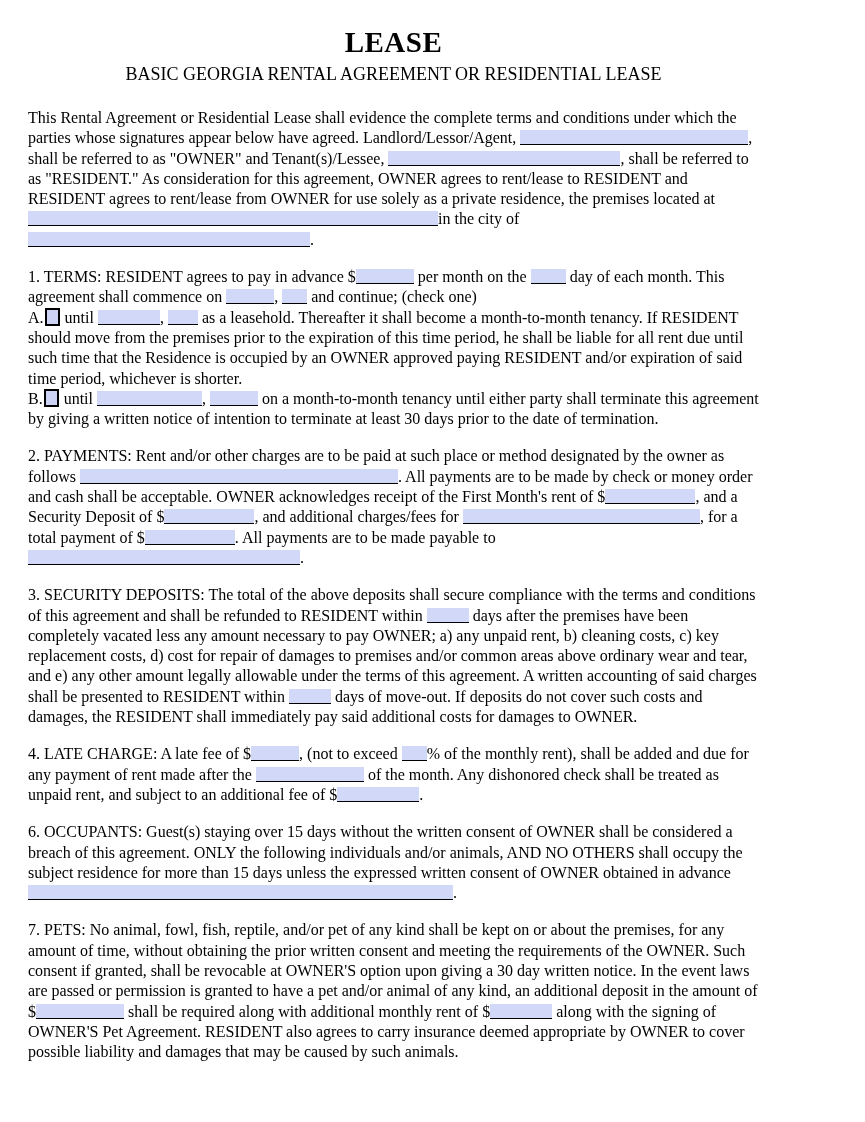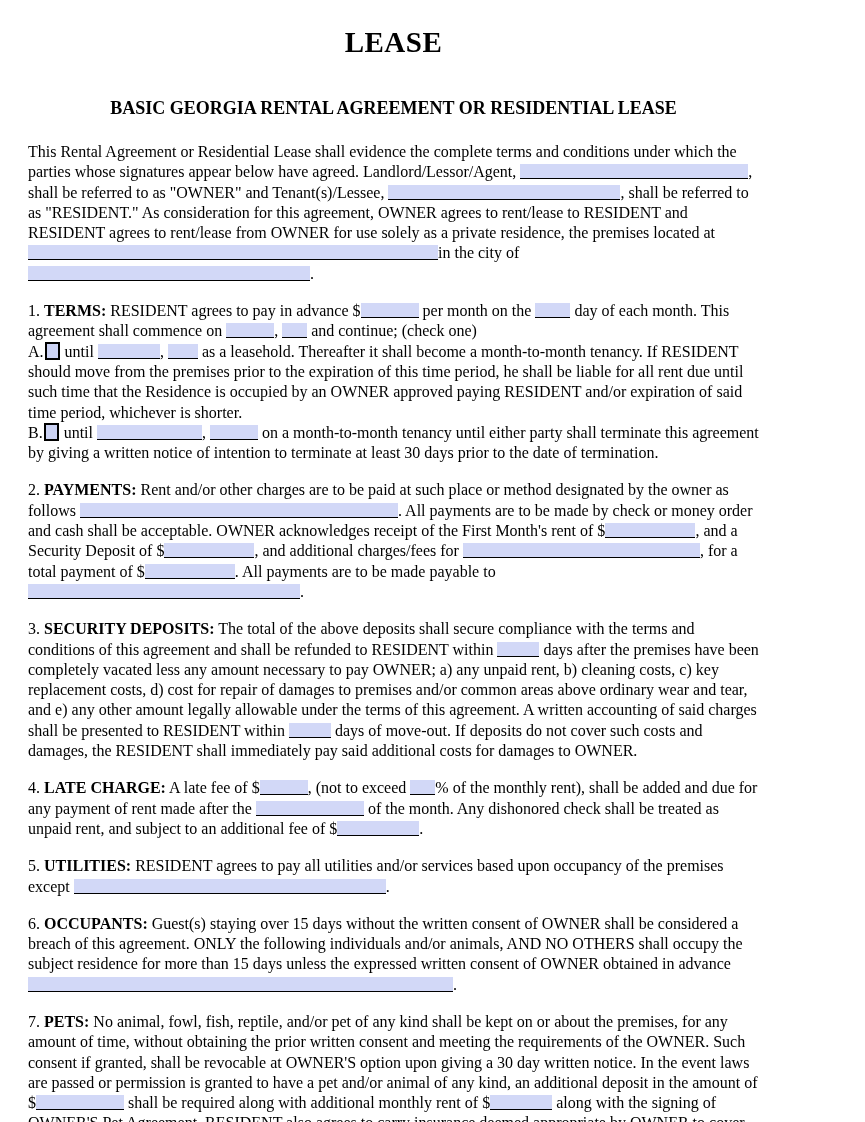--- a/index.html
+++ b/index.html
@@ -23,36 +23,36 @@
   }
   .doc-title {
     margin: 0;
     text-align: center;
     font-size: 29px;
     font-weight: bold;
     line-height: 32px;
     letter-spacing: 0.5px;
   }
   .doc-subtitle {
-    margin: 40px 0 0 0;
+    margin: 6px 0 0 0;
     text-align: center;
     font-size: 18px;
-    font-weight: bold;
+    font-weight: normal;
     line-height: 20px;
   }
   .content {
     margin-top: 24px;
   }
   p.para {
     margin: 0 0 17px 0;
     font-size: 16px;
     line-height: 20.3px;
     text-align: left;
   }
-  .bold { font-weight: bold; }
+  .bold { font-weight: normal; }
   .field {
     display: inline-block;
     height: 14px;
     background: #d2d8f7;
     border-bottom: 1.6px solid #000000;
     vertical-align: -2px;
   }
   .checkbox {
     display: inline-block;
     width: 11px;
@@ -74,17 +74,16 @@
 
 <div class="page">
   <h1 class="doc-title">LEASE</h1>
   <h2 class="doc-subtitle">BASIC GEORGIA RENTAL AGREEMENT OR RESIDENTIAL LEASE</h2>
   <div class="content">
       <p class="para"><span class="run">This Rental Agreement or Residential Lease shall evidence the complete terms and conditions under which the parties whose signatures appear below have agreed. Landlord/Lessor/Agent, </span><span class="field" style="width: 228px;"></span><span class="run">, shall be referred to as "OWNER" and Tenant(s)/Lessee, </span><span class="field" style="width: 232px;"></span><span class="run">, shall be referred to as "RESIDENT." As consideration for this agreement, OWNER agrees to rent/lease to RESIDENT and RESIDENT agrees to rent/lease from OWNER for use solely as a private residence, the premises located at </span><span class="field" style="width: 410px;"></span><span class="run">in the city of </span><span class="field" style="width: 282px;"></span><span class="run">.</span></p>
       <p class="para"><span class="run">1. </span><span class="bold">TERMS:</span><span class="run"> RESIDENT agrees to pay in advance $</span><span class="field" style="width: 58px;"></span><span class="run"> per month on the </span><span class="field" style="width: 35px;"></span><span class="run"> day of each month. This agreement shall commence on </span><span class="field" style="width: 48px;"></span><span class="run">, </span><span class="field" style="width: 25px;"></span><span class="run"> and continue; (check one)</span><br><span class="run">A.</span><span class="checkbox"></span><span class="run"> until </span><span class="field" style="width: 62px;"></span><span class="run">, </span><span class="field" style="width: 30px;"></span><span class="run"> as a leasehold. Thereafter it shall become a month-to-month tenancy. If RESIDENT should move from the premises prior to the expiration of this time period, he shall be liable for all rent due until such time that the Residence is occupied by an OWNER approved paying RESIDENT and/or expiration of said time period, whichever is shorter.</span><br><span class="run">B.</span><span class="checkbox"></span><span class="run"> until </span><span class="field" style="width: 105px;"></span><span class="run">, </span><span class="field" style="width: 48px;"></span><span class="run"> on a month-to-month tenancy until either party shall terminate this agreement by giving a written notice of intention to terminate at least 30 days prior to the date of termination.</span></p>
       <p class="para"><span class="run">2. </span><span class="bold">PAYMENTS:</span><span class="run"> Rent and/or other charges are to be paid at such place or method designated by the owner as follows </span><span class="field" style="width: 318px;"></span><span class="run">. All payments are to be made by check or money order and cash shall be acceptable. OWNER acknowledges receipt of the First Month's rent of $</span><span class="field" style="width: 90px;"></span><span class="run">, and a Security Deposit of $</span><span class="field" style="width: 90px;"></span><span class="run">, and additional charges/fees for </span><span class="field" style="width: 237px;"></span><span class="run">, for a total payment of $</span><span class="field" style="width: 90px;"></span><span class="run">. All payments are to be made payable to </span><span class="field" style="width: 272px;"></span><span class="run">.</span></p>
       <p class="para"><span class="run">3. </span><span class="bold">SECURITY DEPOSITS:</span><span class="run"> The total of the above deposits shall secure compliance with the terms and conditions of this agreement and shall be refunded to RESIDENT within </span><span class="field" style="width: 42px;"></span><span class="run"> days after the premises have been completely vacated less any amount necessary to pay OWNER; a) any unpaid rent, b) cleaning costs, c) key replacement costs, d) cost for repair of damages to premises and/or common areas above ordinary wear and tear, and e) any other amount legally allowable under the terms of this agreement. A written accounting of said charges shall be presented to RESIDENT within </span><span class="field" style="width: 42px;"></span><span class="run"> days of move-out. If deposits do not cover such costs and damages, the RESIDENT shall immediately pay said additional costs for damages to OWNER.</span></p>
       <p class="para"><span class="run">4. </span><span class="bold">LATE CHARGE:</span><span class="run"> A late fee of $</span><span class="field" style="width: 48px;"></span><span class="run">, (not to exceed </span><span class="field" style="width: 25px;"></span><span class="run">% of the monthly rent), shall be added and due for any payment of rent made after the </span><span class="field" style="width: 108px;"></span><span class="run"> of the month. Any dishonored check shall be treated as unpaid rent, and subject to an additional fee of $</span><span class="field" style="width: 82px;"></span><span class="run">.</span></p>
-      <p class="para"><span class="run">5. </span><span class="bold">UTILITIES:</span><span class="run"> RESIDENT agrees to pay all utilities and/or services based upon occupancy of the premises except </span><span class="field" style="width: 312px;"></span><span class="run">.</span></p>
       <p class="para"><span class="run">6. </span><span class="bold">OCCUPANTS:</span><span class="run"> Guest(s) staying over 15 days without the written consent of OWNER shall be considered a breach of this agreement. ONLY the following individuals and/or animals, AND NO OTHERS shall occupy the subject residence for more than 15 days unless the expressed written consent of OWNER obtained in advance </span><span class="field" style="width: 425px;"></span><span class="run">.</span></p>
       <p class="para"><span class="run">7. </span><span class="bold">PETS:</span><span class="run"> No animal, fowl, fish, reptile, and/or pet of any kind shall be kept on or about the premises, for any amount of time, without obtaining the prior written consent and meeting the requirements of the OWNER. Such consent if granted, shall be revocable at OWNER'S option upon giving a 30 day written notice. In the event laws are passed or permission is granted to have a pet and/or animal of any kind, an additional deposit in the amount of $</span><span class="field" style="width: 88px;"></span><span class="run"> shall be required along with additional monthly rent of $</span><span class="field" style="width: 62px;"></span><span class="run"> along with the signing of OWNER'S Pet Agreement. RESIDENT also agrees to carry insurance deemed appropriate by OWNER to cover possible liability and damages that may be caused by such animals.</span></p>
     </div>
 </div>
 
 </body></html>

